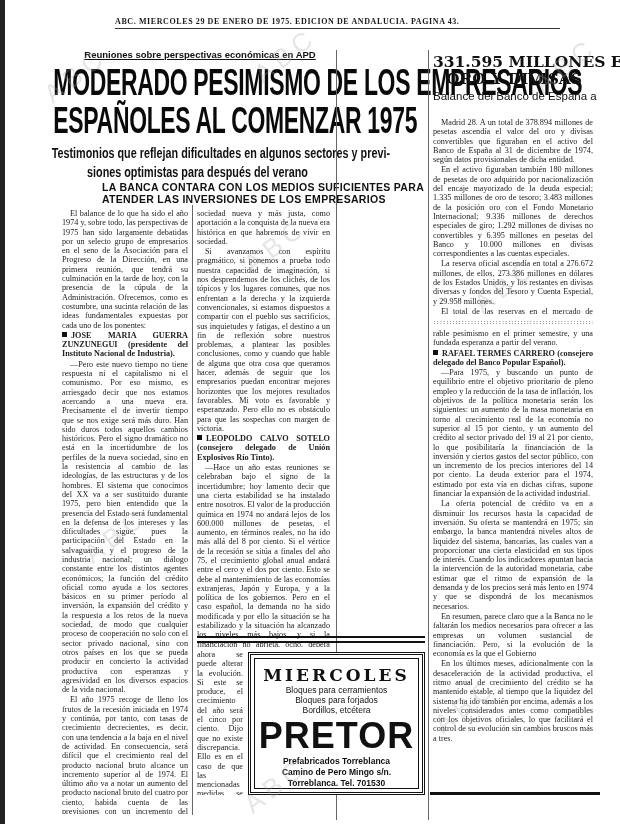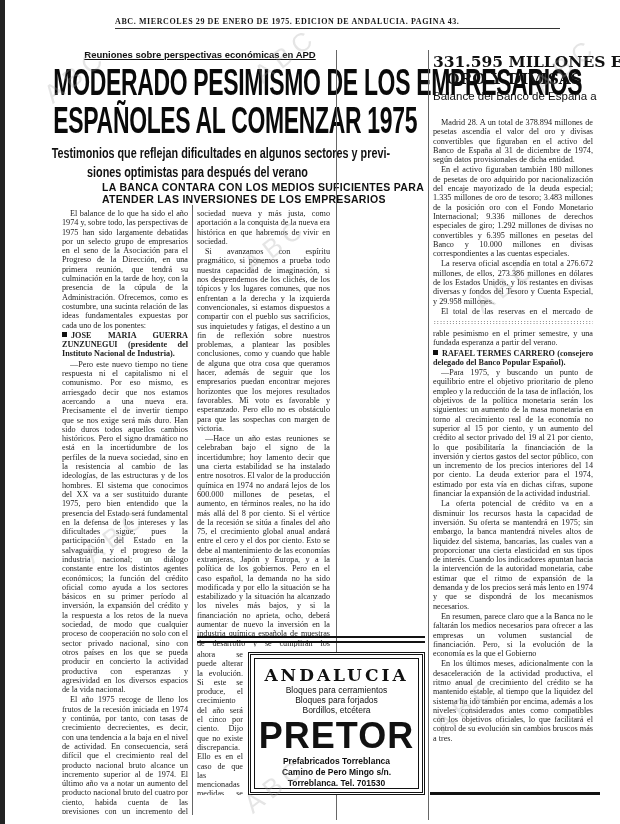--- a/index.html
+++ b/index.html
@@ -141,35 +141,39 @@
       <span>(presidente del Instituto Nacional de Industria).</span>
     </p>
     <p>—Pero este nuevo tiempo no tiene respuesta ni el capitalismo ni el comunismo. Por eso mismo, es arriesgado decir que nos estamos acercando a una nueva era. Precisamente el de invertir tiempo que se nos exige será más duro. Han sido duros todos aquellos cambios históricos. Pero el signo dramático no está en la incertidumbre de los perfiles de la nueva sociedad, sino en la resistencia al cambio de las ideologías, de las estructuras y de los hombres. El sistema que conocimos del XX va a ser sustituido durante 1975, pero bien entendido que la presencia del Estado será fundamental en la defensa de los intereses y las dificultades sigue, pues la participación del Estado en la salvaguardia y el progreso de la industria nacional; un diálogo constante entre los distintos agentes económicos; la función del crédito oficial como ayuda a los sectores básicos en su primer período al inversión, la expansión del crédito y la respuesta a los retos de la nueva sociedad, de modo que cualquier proceso de cooperación no solo con el sector privado nacional, sino con otros países en los que se pueda producir en concierto la actividad productiva con esperanzas y agresividad en los diversos espacios de la vida nacional.</p>
     <p>El año 1975 recoge de lleno los frutos de la recesión iniciada en 1974 y continúa, por tanto, con tasas de crecimiento decrecientes, es decir, con una tendencia a la baja en el nivel de actividad. En consecuencia, será difícil que el crecimiento real del producto nacional bruto alcance un incremento superior al de 1974. El último año va a notar un aumento del producto nacional bruto del cuatro por ciento, habida cuenta de las previsiones con un incremento del cuatro por ciento.</p>
 
   </div>
 
   <div class="col col-2">
     <p style="text-indent:0">sociedad nueva y más justa, como aportación a la conquista de la nueva era histórica en que habremos de vivir en sociedad.</p>
     <p>Si avanzamos con espíritu pragmático, si ponemos a prueba todo nuestra capacidad de imaginación, si nos desprendemos de los clichés, de los tópicos y los lugares comunes, que nos enfrentan a la derecha y la izquierda convencionales, si estamos dispuestos a compartir con el pueblo sus sacrificios, sus inquietudes y fatigas, el destino a un fin de reflexión sobre nuestros problemas, a plantear las posibles conclusiones, como y cuando que hable de alguna que otra cosa que queramos hacer, además de seguir que los empresarios puedan encontrar mejores horizontes que los mejores resultados favorables. Mi voto es favorable y esperanzado. Pero ello no es obstáculo para que las sospechas con margen de victoria.</p>
+    <p class="speaker">
+      <span class="bullet"></span><span>LEOPOLDO CALVO SOTELO</span>
+      <span>(consejero delegado de Unión Explosivos Río Tinto).</span>
+    </p>
     <p>—Hace un año estas reuniones se celebraban bajo el signo de la incertidumbre; hoy lamento decir que una cierta estabilidad se ha instalado entre nosotros. El valor de la producción química en 1974 no andará lejos de los 600.000 millones de pesetas, el aumento, en términos reales, no ha ido más allá del 8 por ciento. Si el vértice de la recesión se sitúa a finales del año 75, el crecimiento global anual andará entre el cero y el dos por ciento. Esto se debe al mantenimiento de las economías extranjeras, Japón y Europa, y a la política de los gobiernos. Pero en el caso español, la demanda no ha sido modificada y por ello la situación se ha estabilizado y la situación ha alcanzado los niveles más bajos, y si la financiación no aprieta, ocho, deberá aumentar de nuevo la inversión en la industria química española de muestras de desarrollo y se cumplirán los programas a largo plazo por encima de la situación coyuntural. En suma, pues, 1975 se ve con un cauto</p>
   </div>
 
   <div class="bottom-rules">
     <div></div>
     <div></div>
   </div>
 
   <div class="col col-2b">
     <p style="text-indent:0">ahora se puede alterar la evolución. Si este se produce, el crecimiento del año será el cinco por ciento. Dijo que no existe discrepancia. Ello es en el caso de que las mencionadas medidas se adopten, y que en el segundo semestre de la expansión. Dice que, tanto en el desarrollo va a ser el momento de los precios, la empresa a una</p>
   </div>
 
   <div class="ad-box">
     <div class="ad-inner">
-      <div class="ad-brand">ANDALUCIA</div>
+      <div class="ad-brand">MIERCOLES</div>
       <div class="ad-line">Bloques para cerramientos</div>
       <div class="ad-line">Bloques para forjados</div>
       <div class="ad-line">Bordillos, etcétera</div>
       <div class="ad-product">PRETOR</div>
       <div class="ad-contact">Prefabricados Torreblanca</div>
       <div class="ad-contact">Camino de Pero Mingo s/n.</div>
       <div class="ad-contact">Torreblanca. Tel. 701530</div>
     </div>
   </div>
 

